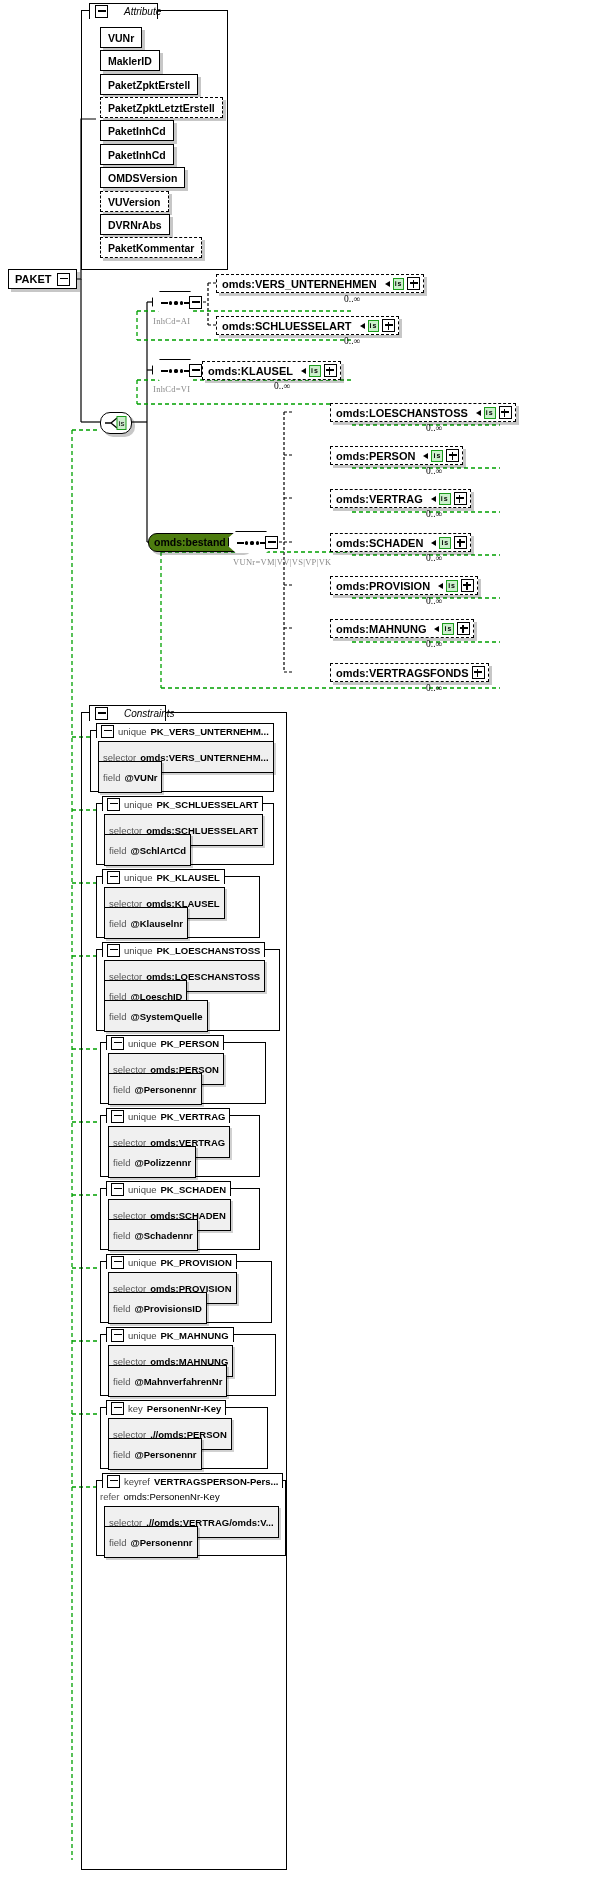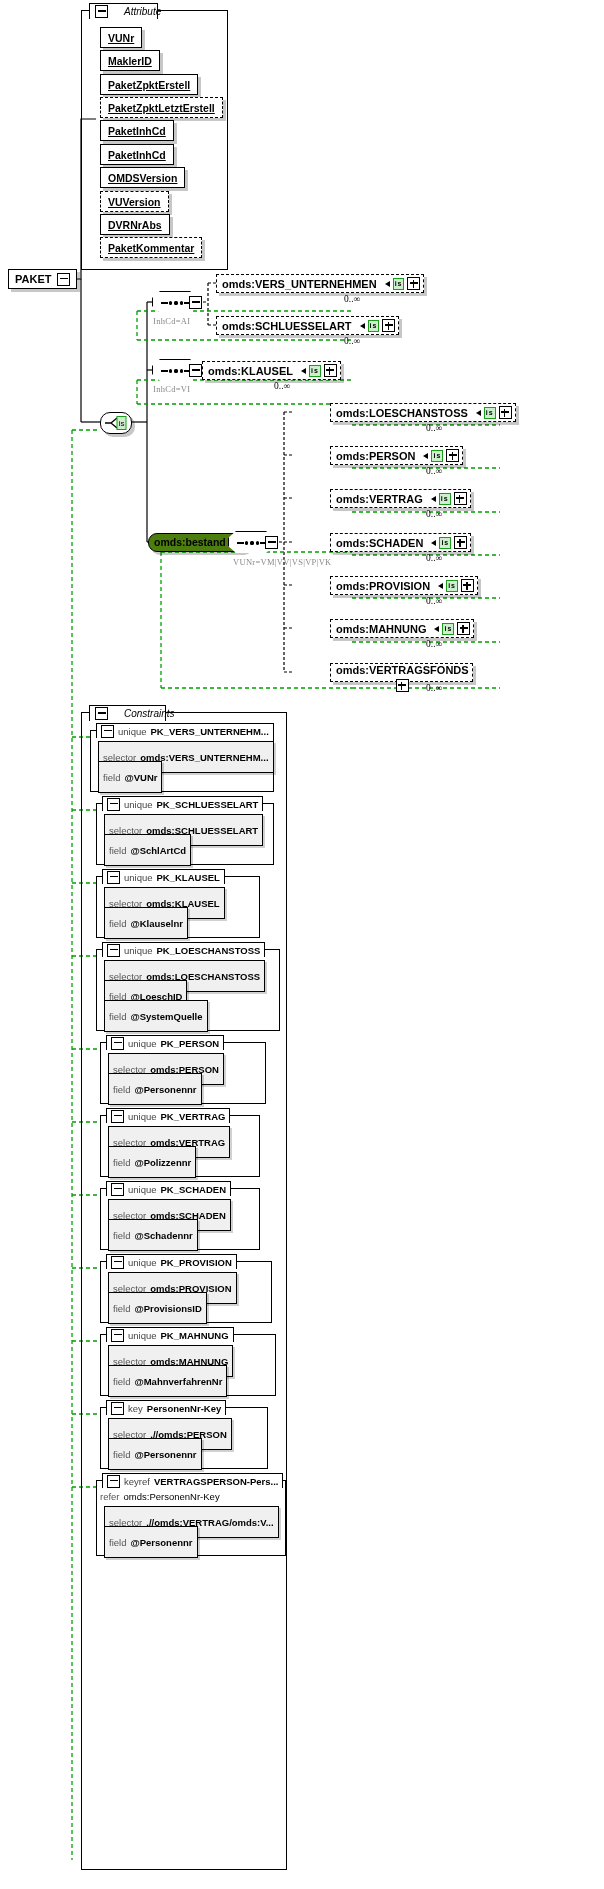--- a/index.html
+++ b/index.html
@@ -35,21 +35,20 @@
   .elem .lbl{flex:1 1 auto;}
 
   
   .attr{
     position:absolute;box-sizing:border-box;height:21px;
     background:#fff;border:1.5px solid #000;
     font-size:10.5px;font-weight:bold;color:#000;
     display:flex;align-items:center;justify-content:center;
     padding:0 7px;white-space:nowrap;
     box-shadow:3px 3px 0 rgba(0,0,0,0.22);
-    text-decoration:underline;
   }
   .attr.optional{border-style:dashed;}
 
   
   .root{
     position:absolute;box-sizing:border-box;height:20px;
     background:#fff;border:1.5px solid #000;
     font-size:11px;font-weight:bold;
     display:flex;align-items:center;padding:0 6px;
     box-shadow:3px 3px 0 rgba(0,0,0,0.22);
@@ -379,21 +378,21 @@
         <span class="tog plus"></span>
       </div>
       <div class="occ" style="left: 426px; top: 596px;">0..∞</div>
       <div class="elem" style="left: 330px; top: 619px;">
         <span class="lbl">omds:MAHNUNG</span>
         <span class="arrowin"></span>
         <span class="isbadge">is</span>
         <span class="tog plus"></span>
       </div>
       <div class="occ" style="left: 426px; top: 639px;">0..∞</div>
-      <div class="elem" style="left: 330px; top: 663px; flex-direction: column;">
+      <div class="elem" style="left: 330px; top: 663px;">
         <span class="lbl">omds:VERTRAGSFONDS</span>
         <span class="tog plus"></span>
       </div>
       <div class="occ" style="left: 426px; top: 683px;">0..∞</div>
     </div>
 
   <div class="frame" style="left:81px;top:712px;width:206px;height:1158px;"></div>
   <div class="frametab" style="left:89px;top:705px;width:77px;">
     <span class="tog"></span>
     <span>Constraints</span>

